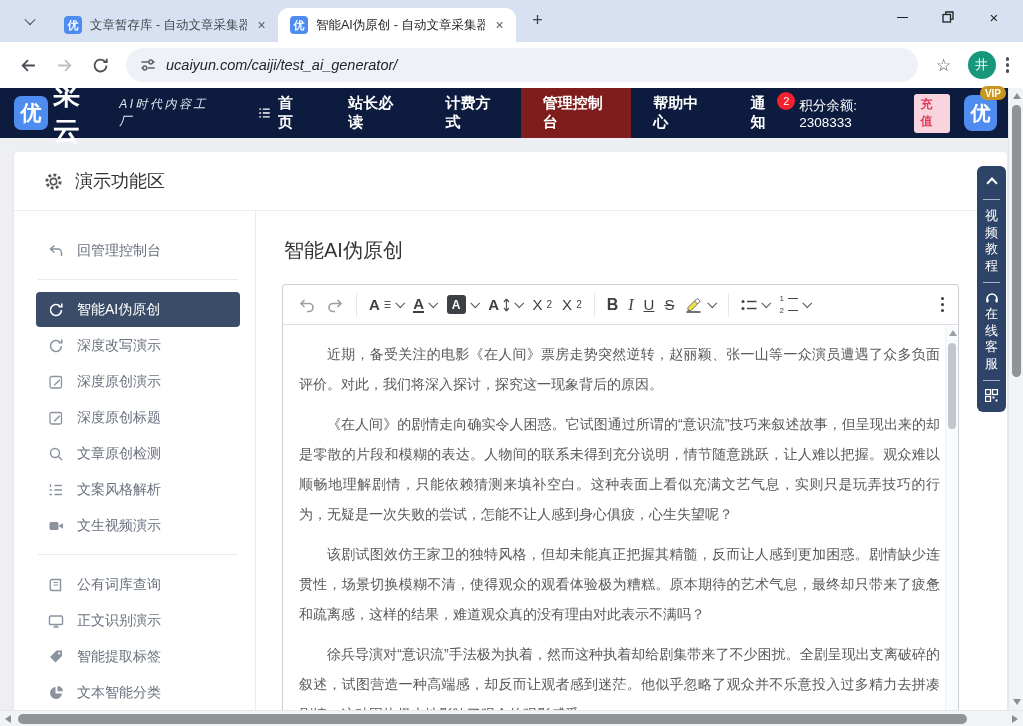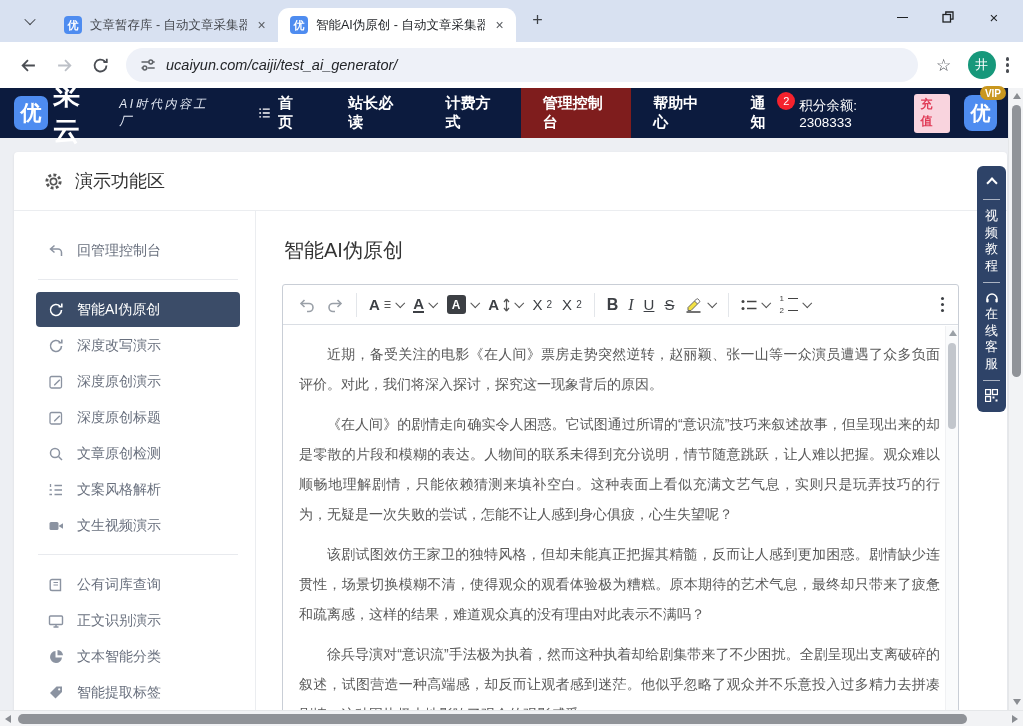--- a/index.html
+++ b/index.html
@@ -302,31 +302,31 @@
             </div>
             <div class="sb-item">
               <svg width="16" height="16" viewBox="0 0 16 16">
                   <rect x="1.5" y="3" width="13" height="8.5" rx="1" fill="none" stroke="currentColor" stroke-width="1.4"></rect>
                   <path d="M5.5 14h5M8 11.5V14" stroke="currentColor" stroke-width="1.4"></path>
                 </svg>
               <span>正文识别演示</span>
             </div>
             <div class="sb-item">
               <svg width="16" height="16" viewBox="0 0 16 16">
+                  <path d="M8.5 1.5h5.5v5.5L7.5 13.5 2 8z" fill="currentColor"></path>
+                  <circle cx="11.2" cy="4.4" r="1.1" fill="#fff"></circle>
+                </svg>
+              <span>智能提取标签</span>
+            </div>
+            <div class="sb-item">
+              <svg width="16" height="16" viewBox="0 0 16 16">
                   <path d="M7.5 2a6 6 0 1 0 6.5 6.5H7.5z" fill="currentColor"></path>
                   <path d="M9.5 6.2V.9a6.3 6.3 0 0 1 5.6 5.3z" fill="currentColor"></path>
                 </svg>
               <span>文本智能分类</span>
-            </div>
-            <div class="sb-item">
-              <svg width="16" height="16" viewBox="0 0 16 16">
-                  <path d="M8.5 1.5h5.5v5.5L7.5 13.5 2 8z" fill="currentColor"></path>
-                  <circle cx="11.2" cy="4.4" r="1.1" fill="#fff"></circle>
-                </svg>
-              <span>智能提取标签</span>
             </div>
           </aside>
 
           <main class="demo-main">
             <h2 class="ed-title">智能AI伪原创</h2>
 
             <div class="editor">
               <div class="toolbar">
                 <div class="tbtn muted">
                   <svg width="18" height="16" viewBox="0 0 18 16">

